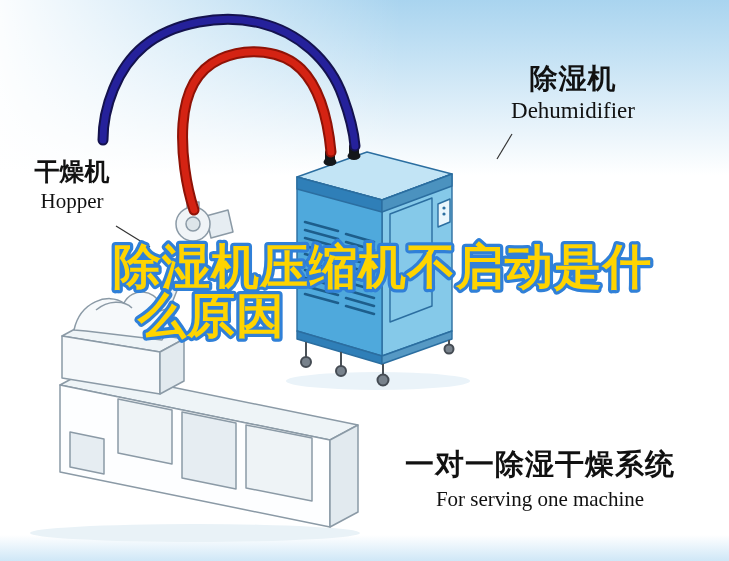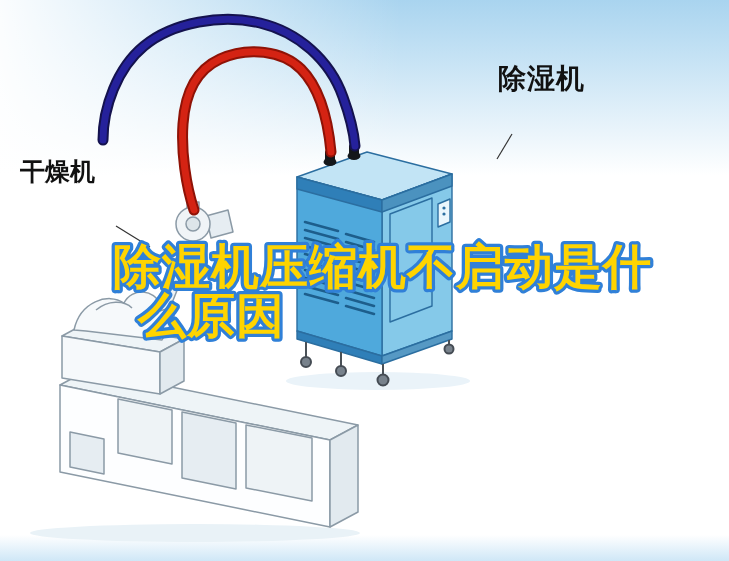--- a/index.html
+++ b/index.html
@@ -13,21 +13,21 @@
     position:absolute;top:0;left:0;right:0;height:175px;pointer-events:none;
     background:
       linear-gradient(to right, rgba(255,255,255,.95), rgba(255,255,255,0) 55%),
       linear-gradient(to bottom, #a9d4ef 0%, rgba(255,255,255,0) 100%);
   }
   .bg-bottom{
     position:absolute;bottom:0;left:0;right:0;height:26px;pointer-events:none;
     background:linear-gradient(to top,#cfe7f7,rgba(255,255,255,0));
   }
   .scene{position:absolute;top:0;left:0;z-index:1}
-  .label{position:absolute;z-index:3;color:#111;line-height:1.1}
+  .label{position:absolute;z-index:3;text-align:center;color:#111;line-height:1.1}
   .label .cn{font-weight:bold;display:block}
   .label .en{font-family:"Liberation Serif",serif;display:block}
   .label-dehu{left:498px;top:64px;width:150px}
   .label-dehu .cn{font-size:28px;letter-spacing:1px}
   .label-dehu .en{font-size:23px;margin-top:3px}
   .label-hopper{left:20px;top:158px;width:104px}
   .label-hopper .cn{font-size:25px}
   .label-hopper .en{font-size:21px;margin-top:4px}
   .label-footer{left:388px;top:449px;width:304px}
   .label-footer .cn{font-size:29px;letter-spacing:1px}
@@ -143,19 +143,25 @@
     </g>
 
     <g font-family="Liberation Sans, sans-serif" font-weight="bold" font-size="48" paint-order="stroke" stroke-width="6.5" stroke-linejoin="round" letter-spacing="1">
       <text x="113" y="283" fill="#ffd400" stroke="#3080d8">除湿机压缩机不启动是什</text>
       <text x="138" y="332" fill="#ffd400" stroke="#3080d8">么原因</text>
     </g>
   </svg>
 
   <div class="label label-dehu">
     <span class="cn">除湿机</span>
+    <span class="en">Dehumidifier</span>
   </div>
 
   <div class="label label-hopper">
     <span class="cn">干燥机</span>
+    <span class="en">Hopper</span>
   </div>
 
+  <div class="label label-footer">
+    <span class="cn">一对一除湿干燥系统</span>
+    <span class="en">For serving one machine</span>
+  </div>
 </div>
 
 </body></html>

